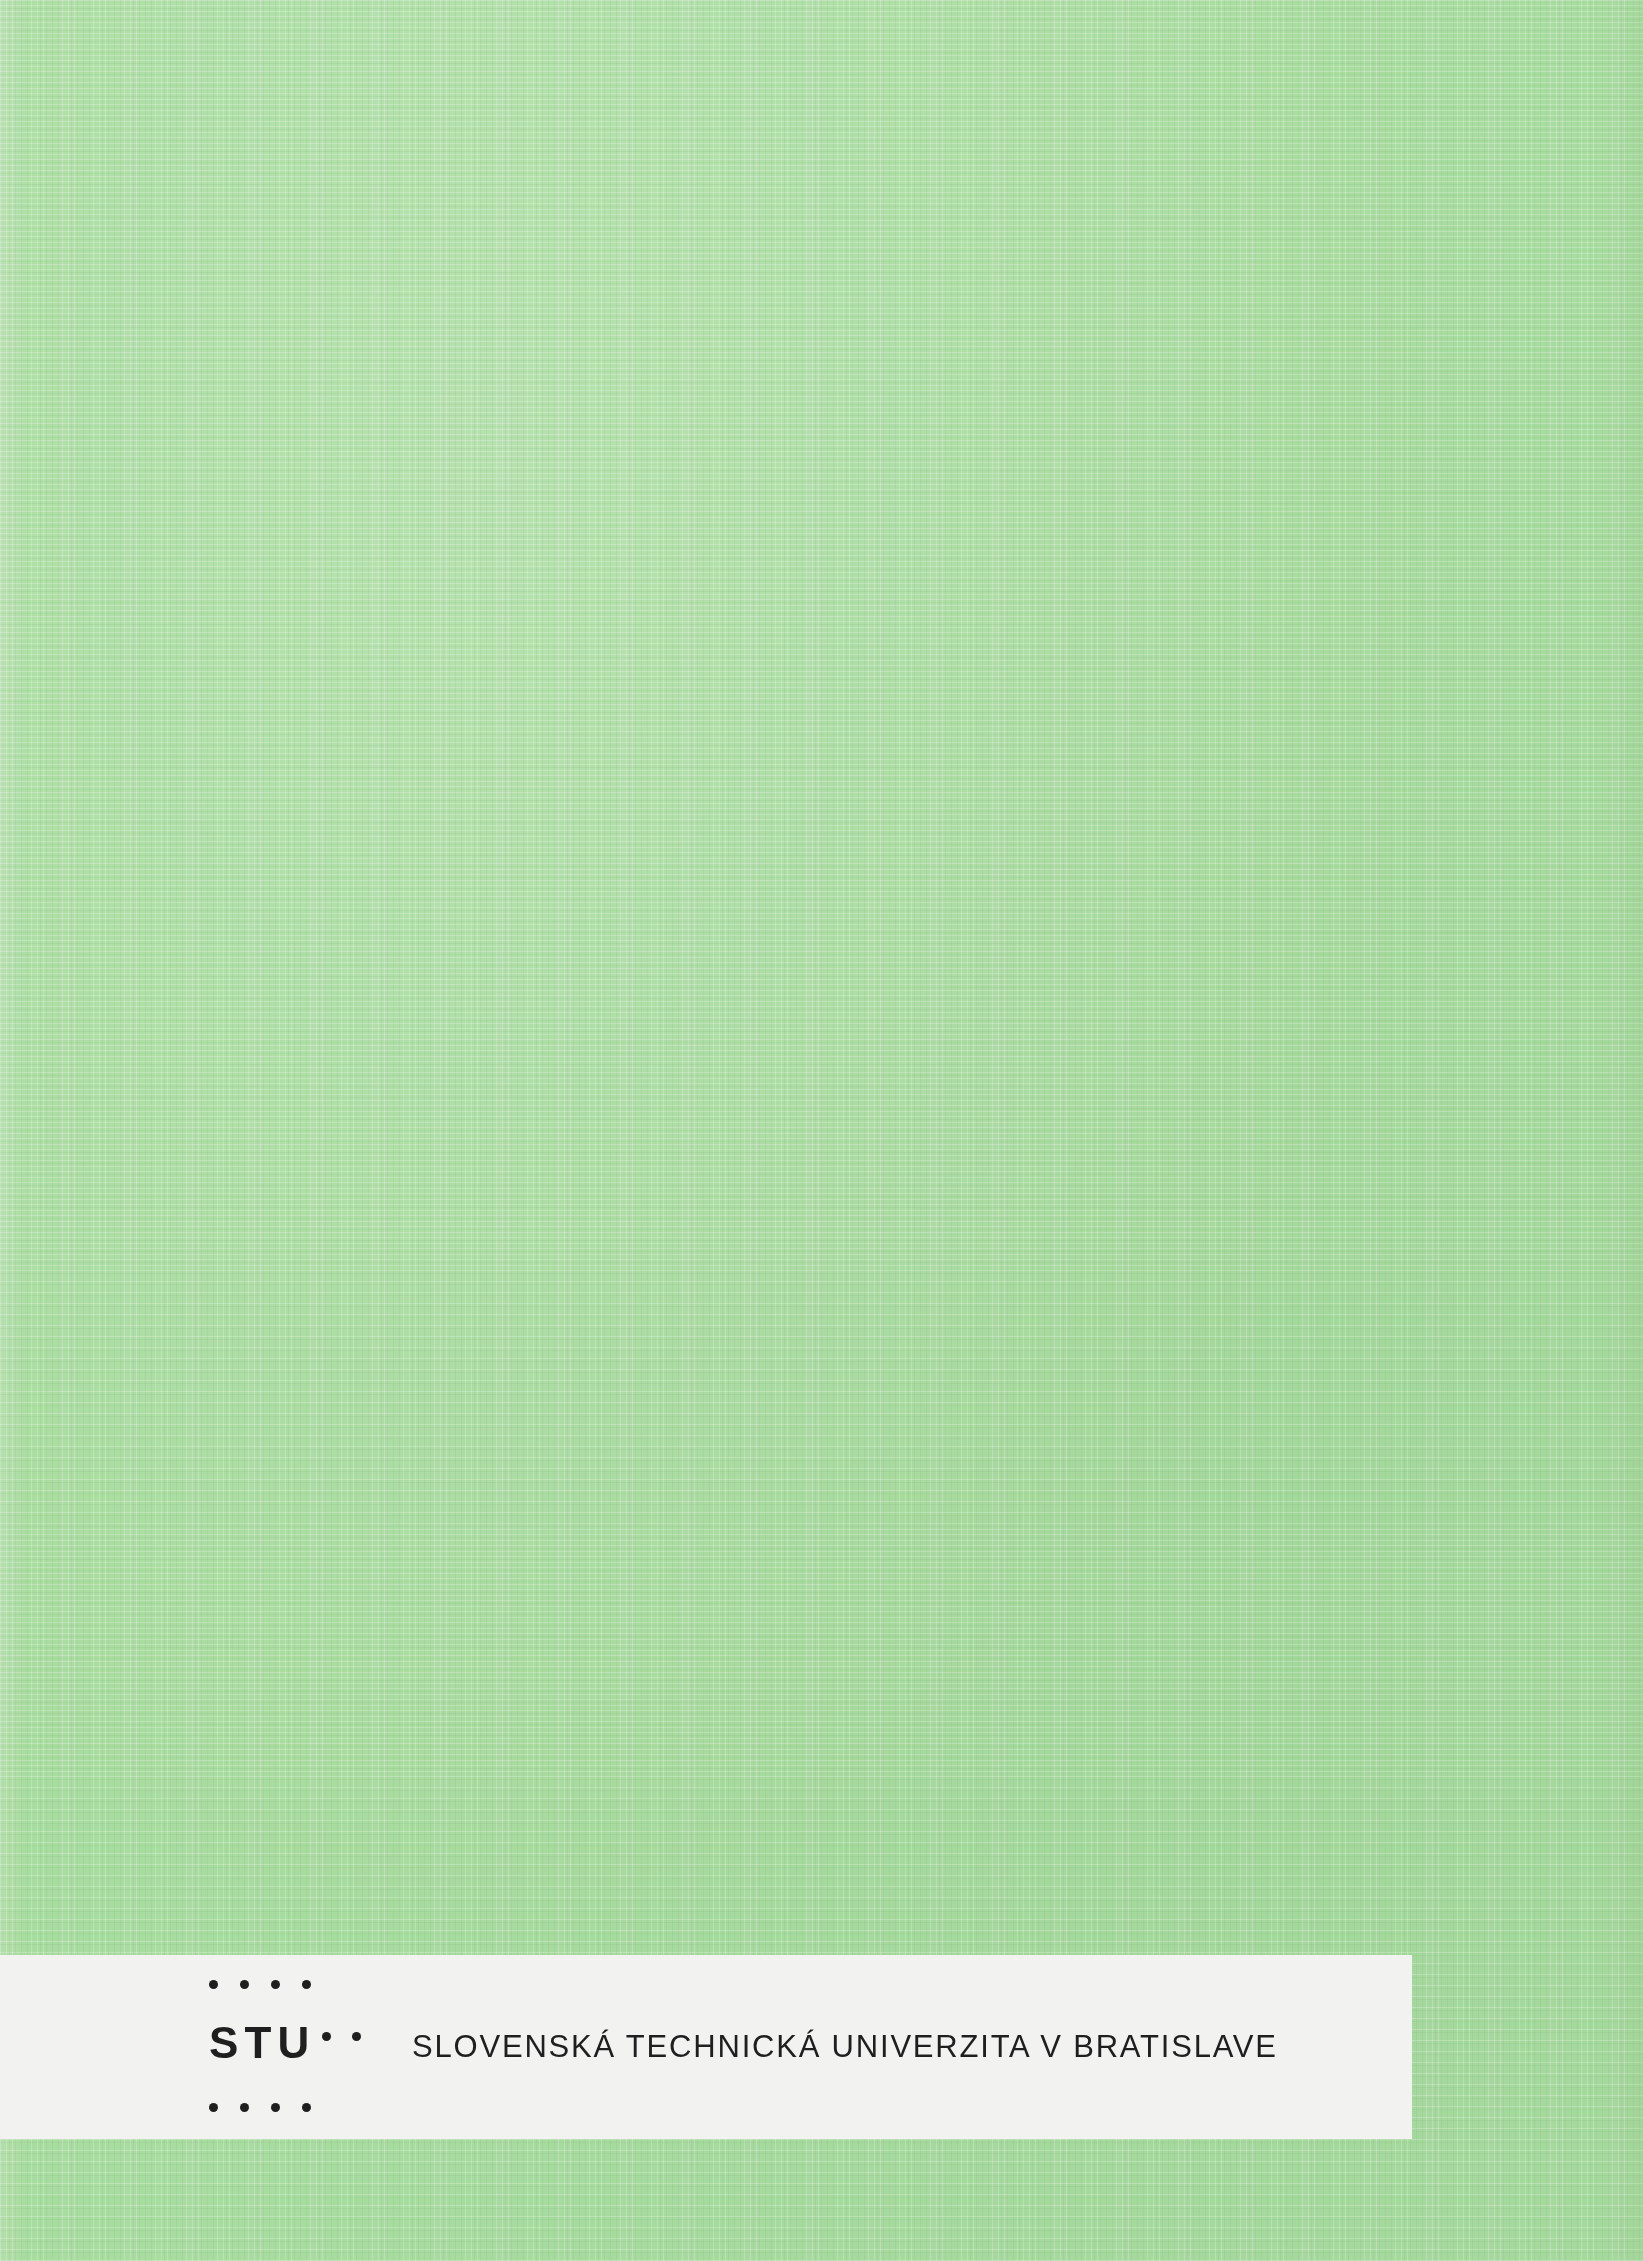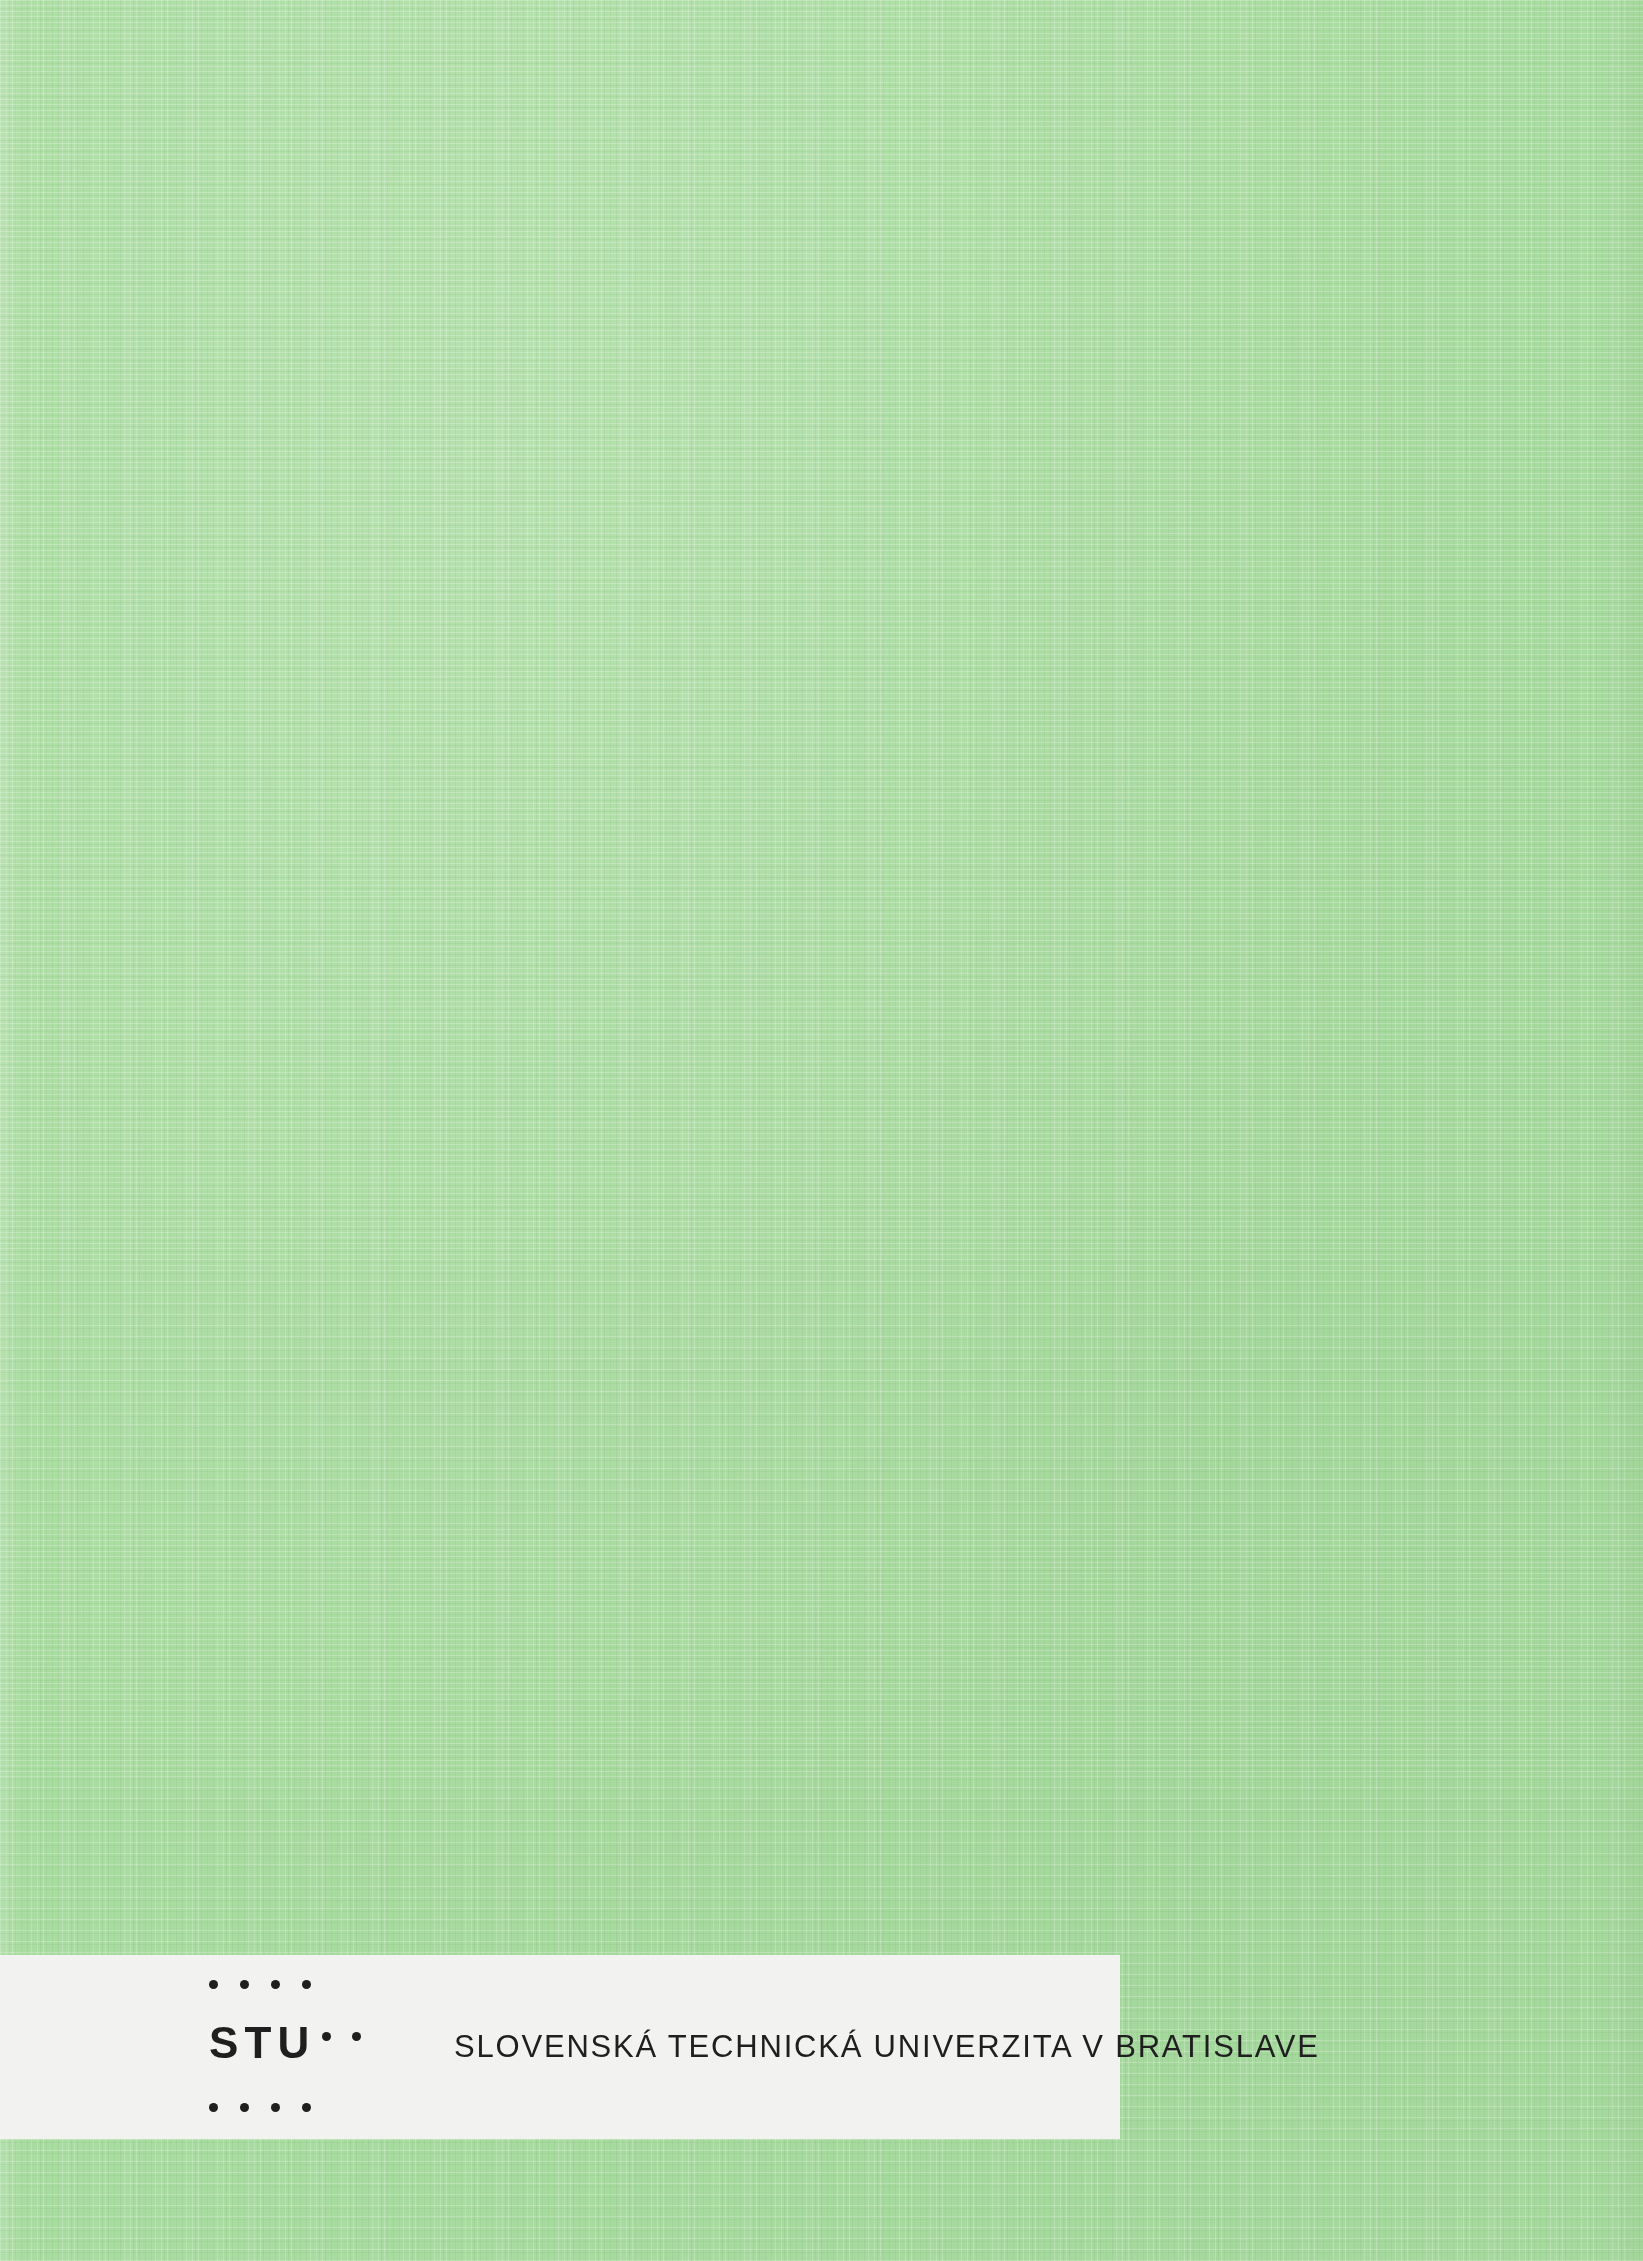--- a/index.html
+++ b/index.html
@@ -94,21 +94,21 @@
     letter-spacing: 0.8px;
     line-height: 1.42;
     color: #2d2d2d;
   }
 
   
   .footer-band {
     position: absolute;
     left: 0;
     bottom: 122px;
-    width: 1120px;
+    width: 1412px;
     height: 184px;
     background: #f2f2f0;
     display: flex;
     align-items: center;
   }
 
   .logo-box {
     position: relative;
     width: 178px;
     height: 184px;
@@ -140,21 +140,21 @@
     font-weight: bold;
     letter-spacing: 6.2px;
     color: #1f1f1f;
     line-height: 1;
   }
 
   .publisher {
     font-size: 31px;
     letter-spacing: 1.8px;
     color: #1f1f1f;
-    margin-left: 92px;
+    margin-left: 50px;
     white-space: nowrap;
   }
 </style>
 </head>
 <body>
 
 <div class="cover">
   <div class="paper-shade"></div>
 
 

